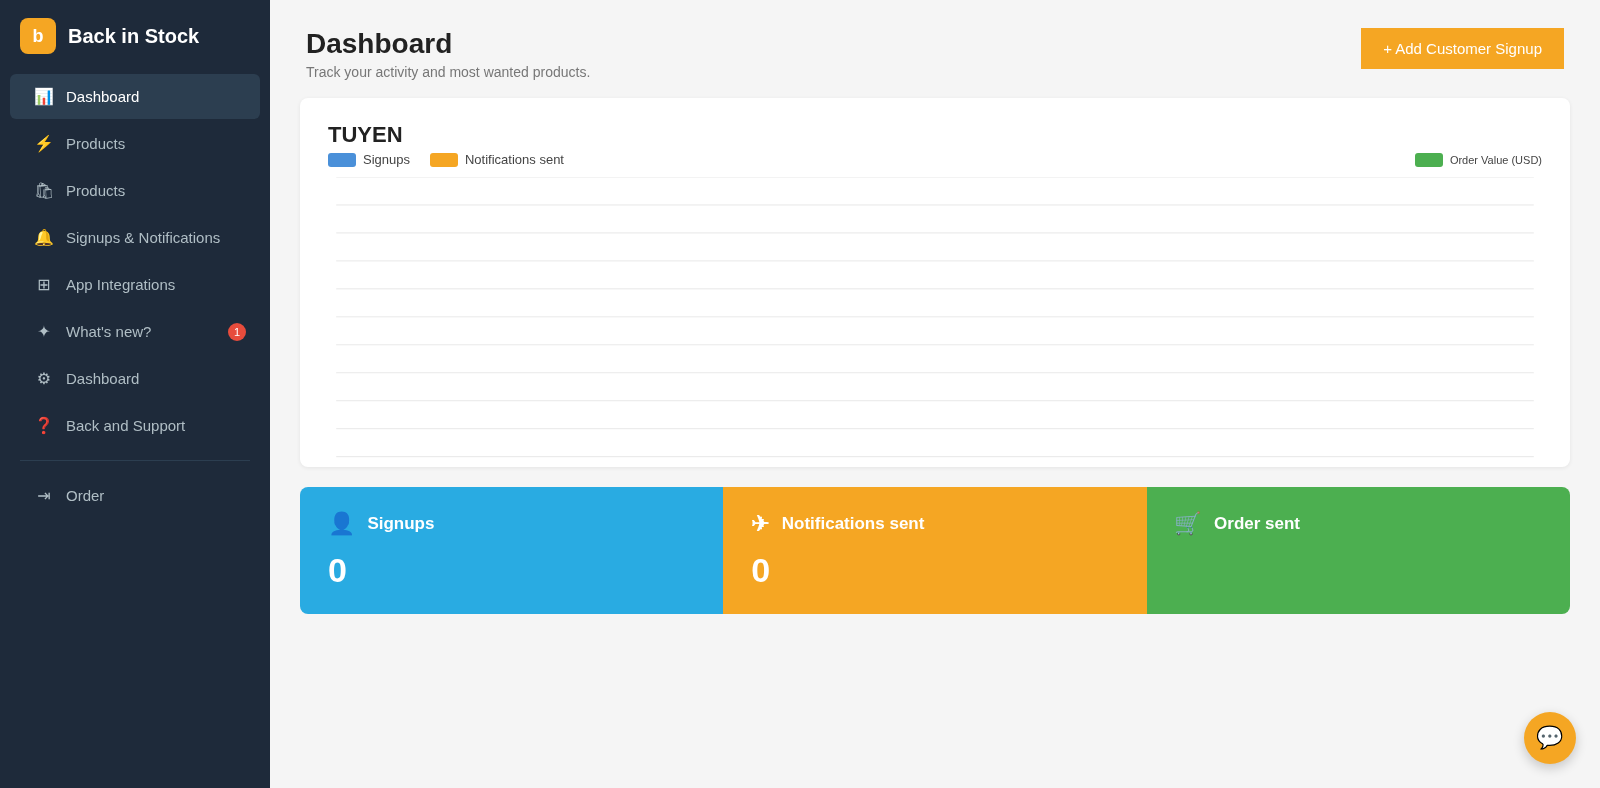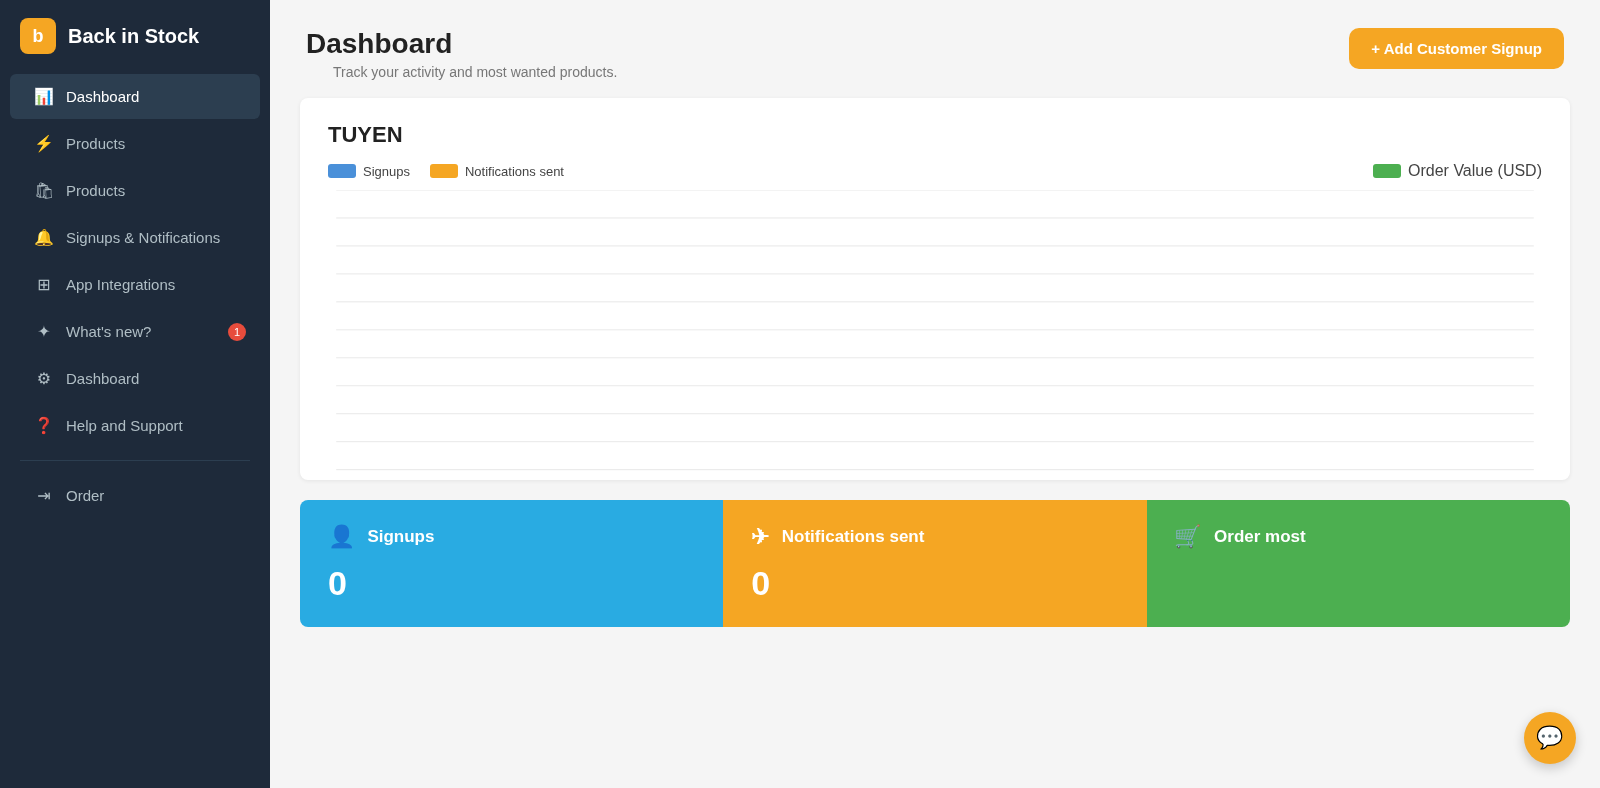--- a/index.html
+++ b/index.html
@@ -68,64 +68,64 @@
       overflow-y: auto;
     }
     #header {
       background: #f5f5f5;
       padding: 28px 36px 18px 36px;
       display: flex;
       align-items: flex-start;
       justify-content: space-between;
     }
     #header-left h1 { font-size: 28px; font-weight: 600; color: #222; }
-    #header-left p { font-size: 14px; color: #777; margin-top: 4px; margin-left: 27px; }
+    #header-left p { font-size: 14px; color: #777; margin-top: 4px; }
     #add-customer-btn {
       background: #f5a623;
       color: #fff;
       border: none;
-      border-radius: 10px;
+      border-radius: 0;
       padding: 12px 22px;
       font-size: 15px;
-      font-weight: 700;
+      font-weight: 400;
       cursor: pointer;
       white-space: nowrap;
     }
 
     
     #dashboard-card {
       background: #fff;
       margin: 0 30px 20px 30px;
       border-radius: 8px;
       padding: 24px 28px 0 28px;
       box-shadow: 0 1px 4px rgba(0,0,0,0.07);
     }
     #dashboard-card-title {
       font-size: 22px;
       font-weight: 700;
       color: #222;
-      margin-bottom: 14px;
+      margin-bottom: 4px;
     }
     #legend {
       display: flex;
       align-items: center;
       gap: 20px;
       margin-bottom: 10px;
     }
     .legend-item {
       display: flex; align-items: center; gap: 7px;
       font-size: 13px; color: #444;
     }
     .legend-color {
       width: 28px; height: 14px; border-radius: 3px;
     }
     #legend-right {
       margin-left: auto;
       display: flex; align-items: center; gap: 7px;
-      font-size: 16px; color: #444;
+      font-size: 11px; color: #444;
     }
 
     
     #chart-container {
       width: 100%;
       position: relative;
       height: 290px;
       margin-bottom: 0;
     }
     #chart-svg {
@@ -206,21 +206,21 @@
       <span class="nav-icon">✦</span>
       <span>What's new?</span>
       <span class="nav-badge">1</span>
     </div>
     <div class="nav-item">
       <span class="nav-icon">⚙</span>
       <span>Dashboard</span>
     </div>
     <div class="nav-item">
       <span class="nav-icon">❓</span>
-      <span>Help and Support</span>
+      <span>Back and Support</span>
     </div>
   </div>
 
   <hr class="nav-divider">
 
   <div class="nav-item">
     <span class="nav-icon">⇥</span>
     <span>Order</span>
   </div>
 </nav>
@@ -340,19 +340,19 @@
     <div class="stat-card stat-card-orange">
       <div class="stat-card-header">
         <span class="stat-card-icon">✈</span>
         <span>Notifications sent</span>
       </div>
       <div class="stat-card-value">0</div>
     </div>
     <div class="stat-card stat-card-green">
       <div class="stat-card-header">
         <span class="stat-card-icon">🛒</span>
-        <span>Order most</span>
+        <span>Order sent</span>
       </div>
     </div>
   </div>
 </main>
 
 <div id="chat-button">💬</div>
 
 </body></html>

